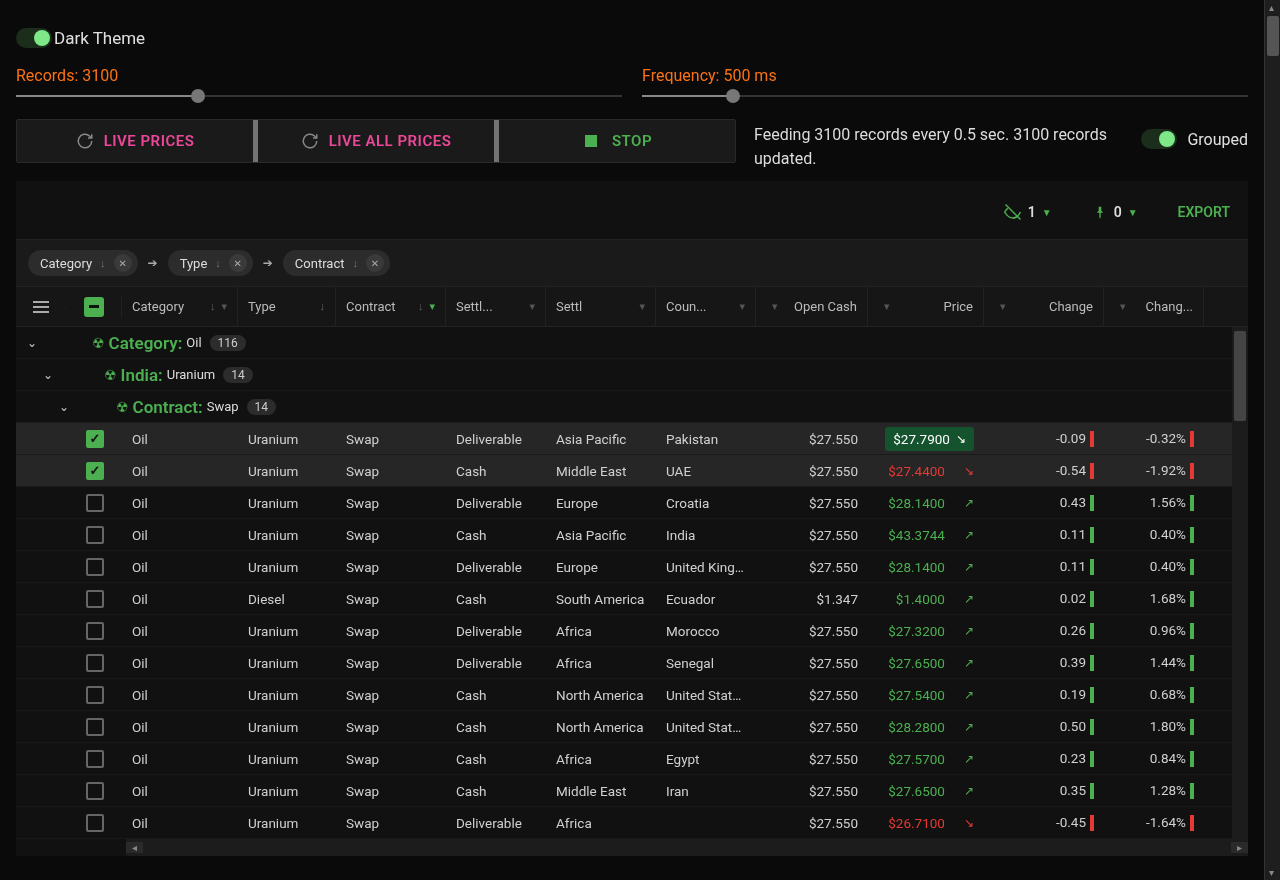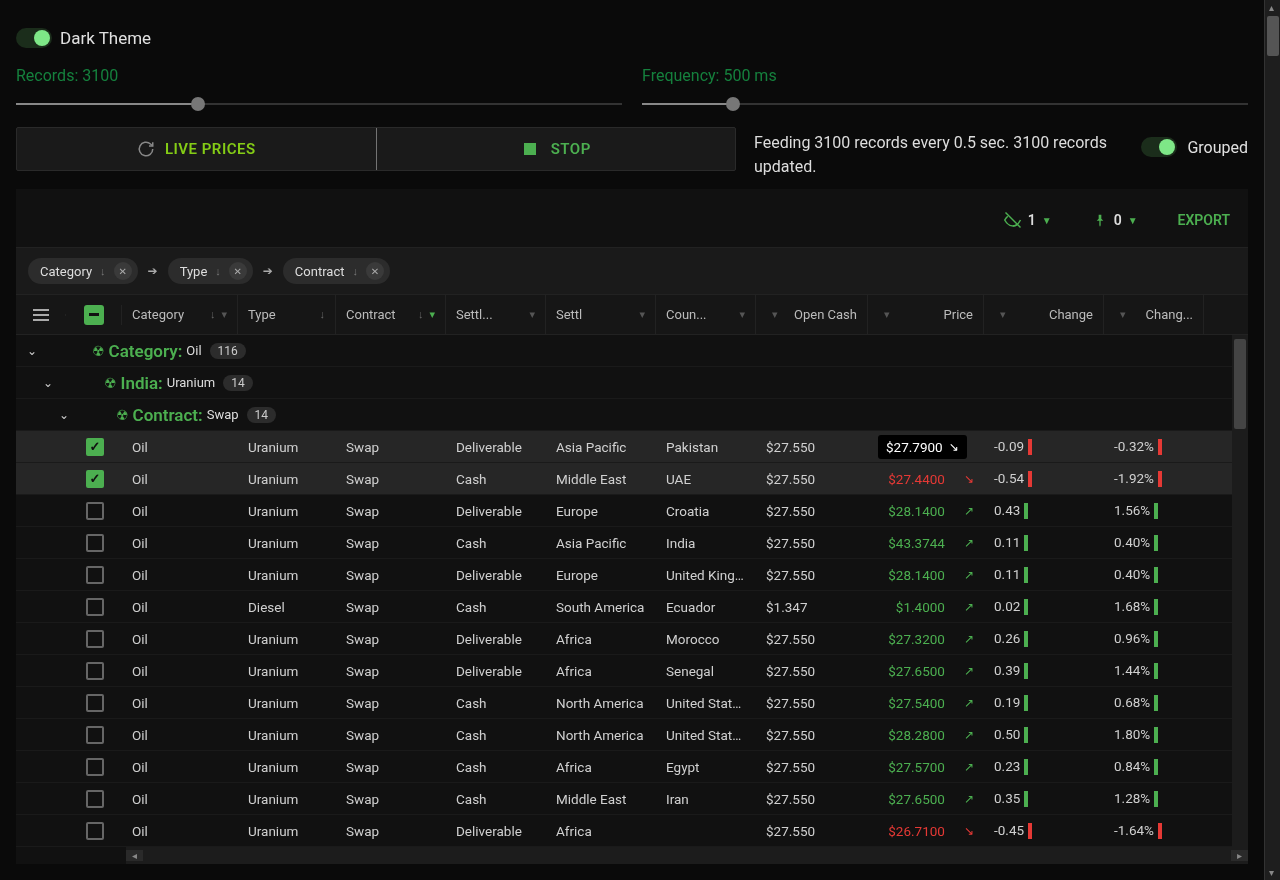--- a/index.html
+++ b/index.html
@@ -20,55 +20,55 @@
   width: 16px;
   height: 880px;
   background: #1e1e1e;
   border-left: 1px solid #333;
 }
 .page-scrollbar-thumb { position: absolute; top:0; left:2px; width:12px; height:40px; background:#555; border-radius:2px;}
 .page-scrollbar-arrow { position:absolute; left:4px; font-size:10px; color:#888;}
 .content { padding: 12px 16px 0 16px; width: 1264px; }
 
 
-.switch-row { display: flex; align-items: center; gap: 8px; margin: 16px 0 18px 0; }
+.switch-row { display: flex; align-items: center; gap: 2px; margin: 16px 0 18px 0; }
 .switch {
   width: 36px; height: 20px; border-radius: 10px;
   background: #2a2a2a; position: relative; cursor: pointer;
 }
 .switch.on { background: #1b2d1b; }
 .switch-knob {
   position: absolute; width: 16px; height: 16px; border-radius: 50%;
   background: #888; top: 2px; left: 2px;
 }
 .switch.on .switch-knob { background: #7ee787; left: 18px; }
 .switch-label { font-size: 17px; color: #e0e0e0; }
 
 
 .sliders { display: flex; gap: 20px; margin-bottom: 14px; }
 .slider-block { flex: 1; }
-.slider-label { font-size: 16px; color: #15803d; margin-bottom: 18px; }
+.slider-label { font-size: 16px; color: #f97316; margin-bottom: 10px; }
 .slider-track { height: 2px; background: #333; position: relative; }
 .slider-track-fill { position: absolute; height:2px; background:#888; left:0; }
 .slider-handle {
   position: absolute; width: 14px; height: 14px; border-radius: 50%;
   background: #777; top: -6px; transform: translateX(-50%);
 }
 
 
 .toolbar-row { display: flex; align-items: flex-start; gap: 18px; margin: 22px 0 8px 0; }
 .btn-group {
   display: flex; background: #1a1a1a; border: 1px solid #2a2a2a; border-radius: 2px;
   width: 720px;
 }
 .btn {
   flex: 1; display: flex; align-items: center; justify-content: center;
   gap: 10px; padding: 12px 0; font-size: 15px; font-weight: 600;
-  color: #84cc16; letter-spacing: 0.5px; cursor: pointer;
-  border-right: 1px solid #737373;
+  color: #ec4899; letter-spacing: 0.5px; cursor: pointer;
+  border-right: 5px solid #737373;
 }
 .btn:last-child { border-right: none; gap: 12px; }
 .btn.active { color: #4caf50; }
 .btn-icon { width: 18px; height: 18px; display:inline-flex; align-items:center; justify-content:center;}
 .status-text { flex: 1; font-size: 16px; color: #ddd; line-height: 1.5; padding-top:4px; }
 .grouped { display: flex; align-items: center; gap: 10px; padding-top:10px; }
 
 
 .actionbar {
   display: flex; justify-content: flex-end; align-items: center;
@@ -126,31 +126,31 @@
 .expand-icon { width:32px; text-align:center; font-size:12px; color:#ccc; cursor:pointer;}
 .group-icon { color:#4caf50; font-size:14px; margin-right:4px;}
 .group-label { color:#4caf50; font-size:17px; font-weight:600; margin-right:4px;}
 .group-value { color:#ddd; font-size:13px; margin-right:8px;}
 .group-count { background:#2c2c2c; border-radius:10px; padding:1px 8px; font-size:12px; color:#ccc;}
 
 
 .row { display:flex; align-items:center; height:32px; border-bottom:1px solid #1a1a1a; font-size:13.5px;}
 .row.selected { background:#262626; }
 .row .cell { padding:0 10px; overflow:hidden; white-space:nowrap; text-overflow:ellipsis;}
-.cell.right { text-align:left; }
+.cell.right { text-align:right; }
 .checkbox-cell { width:106px; display:flex; justify-content:flex-end; padding-right:18px;}
 .checkbox {
   width:18px; height:18px; border:2px solid #666; border-radius:2px;
   display:flex; align-items:center; justify-content:center; cursor:pointer;
 }
 .checkbox.checked { background:#4caf50; border-color:#4caf50; color:#111; font-size:13px; font-weight:bold;}
 .price-cell { display:flex; align-items:center; justify-content:flex-end; gap:19px;}
 .price-up { color:#4caf50; }
 .price-down { color:#e53935; }
-.price-badge { background:#000000; color:#fff; padding:4px 8px; border-radius:3px; display:inline-flex; align-items:center; gap:6px;}
+.price-badge { background:#14532d; color:#fff; padding:4px 8px; border-radius:3px; display:inline-flex; align-items:center; gap:6px;}
 .trend { font-size:12px; }
 .change-bar { display:inline-block; width:4px; height:16px; vertical-align:middle; margin-left:4px;}
 .bar-up { background:#4caf50;}
 .bar-down { background:#e53935;}
 
 
 .grid-body-wrap { position:relative; }
 .grid-vscroll { position:absolute; right:0; top:0; width:16px; height:100%; background:#1c1c1c;}
 .grid-vscroll-thumb { position:absolute; top:4px; left:2px; width:12px; height:90px; background:#444; border-radius:2px;}
 .grid-hscroll { height:17px; background:#1c1c1c; display:flex; align-items:center; margin-left:110px; margin-right:0;}
@@ -203,20 +203,29 @@
   <div class="toolbar-row">
     <div class="btn-group">
       <div class="btn">
         <span class="btn-icon">
           <svg width="18" height="18" viewBox="0 0 24 24" fill="none" stroke="#888" stroke-width="2">
               <path d="M21 12a9 9 0 1 1-3-6.7L21 8"></path>
               <path d="M21 3v5h-5"></path>
             </svg>
         </span>
         <span>LIVE PRICES</span>
+      </div>
+      <div class="btn">
+        <span class="btn-icon">
+          <svg width="18" height="18" viewBox="0 0 24 24" fill="none" stroke="#888" stroke-width="2">
+              <path d="M21 12a9 9 0 1 1-3-6.7L21 8"></path>
+              <path d="M21 3v5h-5"></path>
+            </svg>
+        </span>
+        <span>LIVE ALL PRICES</span>
       </div>
       <div class="btn active">
         <span class="btn-icon">
           <svg width="12" height="12">
               <rect width="12" height="12" fill="#4caf50"></rect>
             </svg>
         </span>
         <span>STOP</span>
       </div>
     </div>

